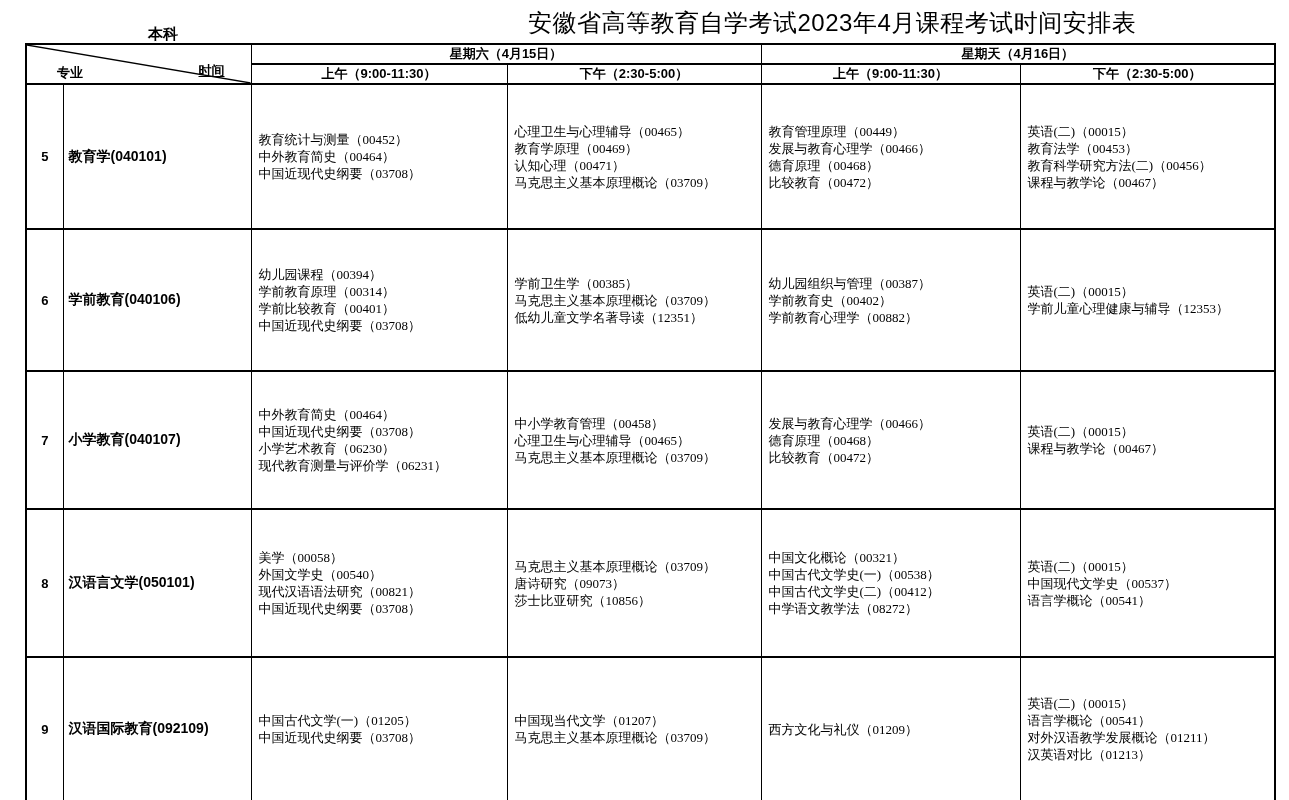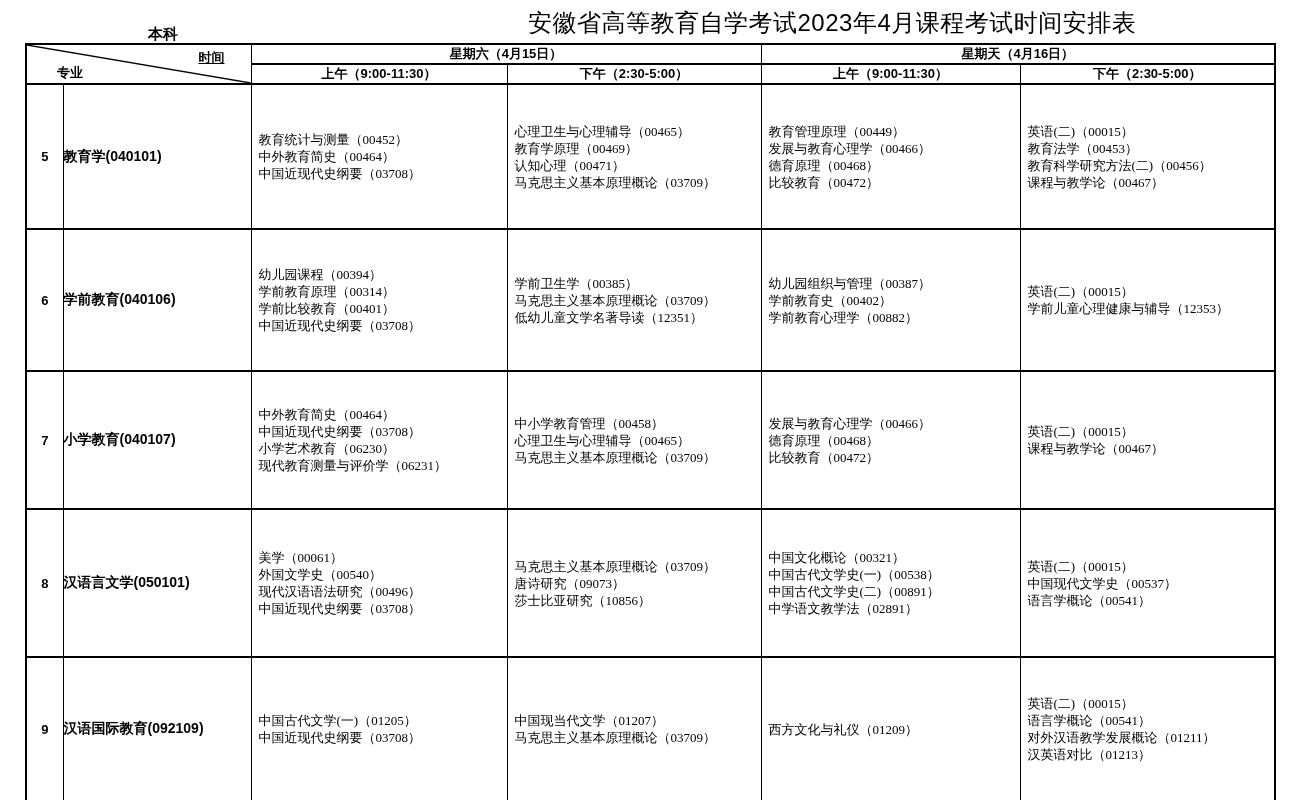--- a/index.html
+++ b/index.html
@@ -54,36 +54,37 @@
     text-align: center;
     white-space: nowrap;
     padding: 0 10px;
   }
   th.corner {
     position: relative;
     padding: 0;
   }
   th.corner svg { position: absolute; left: 0; top: 0; width: 100%; height: 100%; display: block; }
   .corner-major { position: absolute; left: 30px; bottom: 1px; font-size: 13px; font-weight: bold; }
-  .corner-time  { position: absolute; right: 26px; top: 4px;  font-size: 13px; font-weight: bold; text-decoration: underline; }
+  .corner-time  { position: absolute; right: 26px; top: 17px;  font-size: 13px; font-weight: bold; text-decoration: underline; }
 
   tbody tr:nth-child(1) { height: 145px; }
   tbody tr:nth-child(2) { height: 142px; }
   tbody tr:nth-child(3) { height: 138px; }
   tbody tr:nth-child(4) { height: 148px; }
   tbody tr:nth-child(5) { height: 144px; }
 
   td.num {
     text-align: center;
     font-size: 13px;
     font-weight: bold;
   }
   td.major {
     font-size: 14px;
     font-weight: bold;
+    padding-left: 5px;
     white-space: nowrap;
   }
   td.courses { padding: 4px 3px 4px 7px; }
   .course-list {
     display: flex;
     flex-direction: column;
     justify-content: flex-start;
     gap: 4px;
     height: 100%;
   }
@@ -228,39 +229,39 @@
               <div class="course">英语(二)（00015）</div>
               <div class="course">课程与教学论（00467）</div>
             </div>
           </td>
         </tr>
         <tr>
           <td class="num">8</td>
           <td class="major">汉语言文学(050101)</td>
           <td class="courses">
             <div class="course-list">
-              <div class="course">美学（00061）</div>
+              <div class="course">美学（00058）</div>
               <div class="course">外国文学史（00540）</div>
-              <div class="course">现代汉语语法研究（00496）</div>
+              <div class="course">现代汉语语法研究（00821）</div>
               <div class="course">中国近现代史纲要（03708）</div>
             </div>
           </td>
           <td class="courses">
             <div class="course-list">
               <div class="course">马克思主义基本原理概论（03709）</div>
               <div class="course">唐诗研究（09073）</div>
               <div class="course">莎士比亚研究（10856）</div>
             </div>
           </td>
           <td class="courses">
             <div class="course-list">
               <div class="course">中国文化概论（00321）</div>
               <div class="course">中国古代文学史(一)（00538）</div>
-              <div class="course">中国古代文学史(二)（00891）</div>
-              <div class="course">中学语文教学法（02891）</div>
+              <div class="course">中国古代文学史(二)（00412）</div>
+              <div class="course">中学语文教学法（08272）</div>
             </div>
           </td>
           <td class="courses">
             <div class="course-list">
               <div class="course">英语(二)（00015）</div>
               <div class="course">中国现代文学史（00537）</div>
               <div class="course">语言学概论（00541）</div>
             </div>
           </td>
         </tr>

